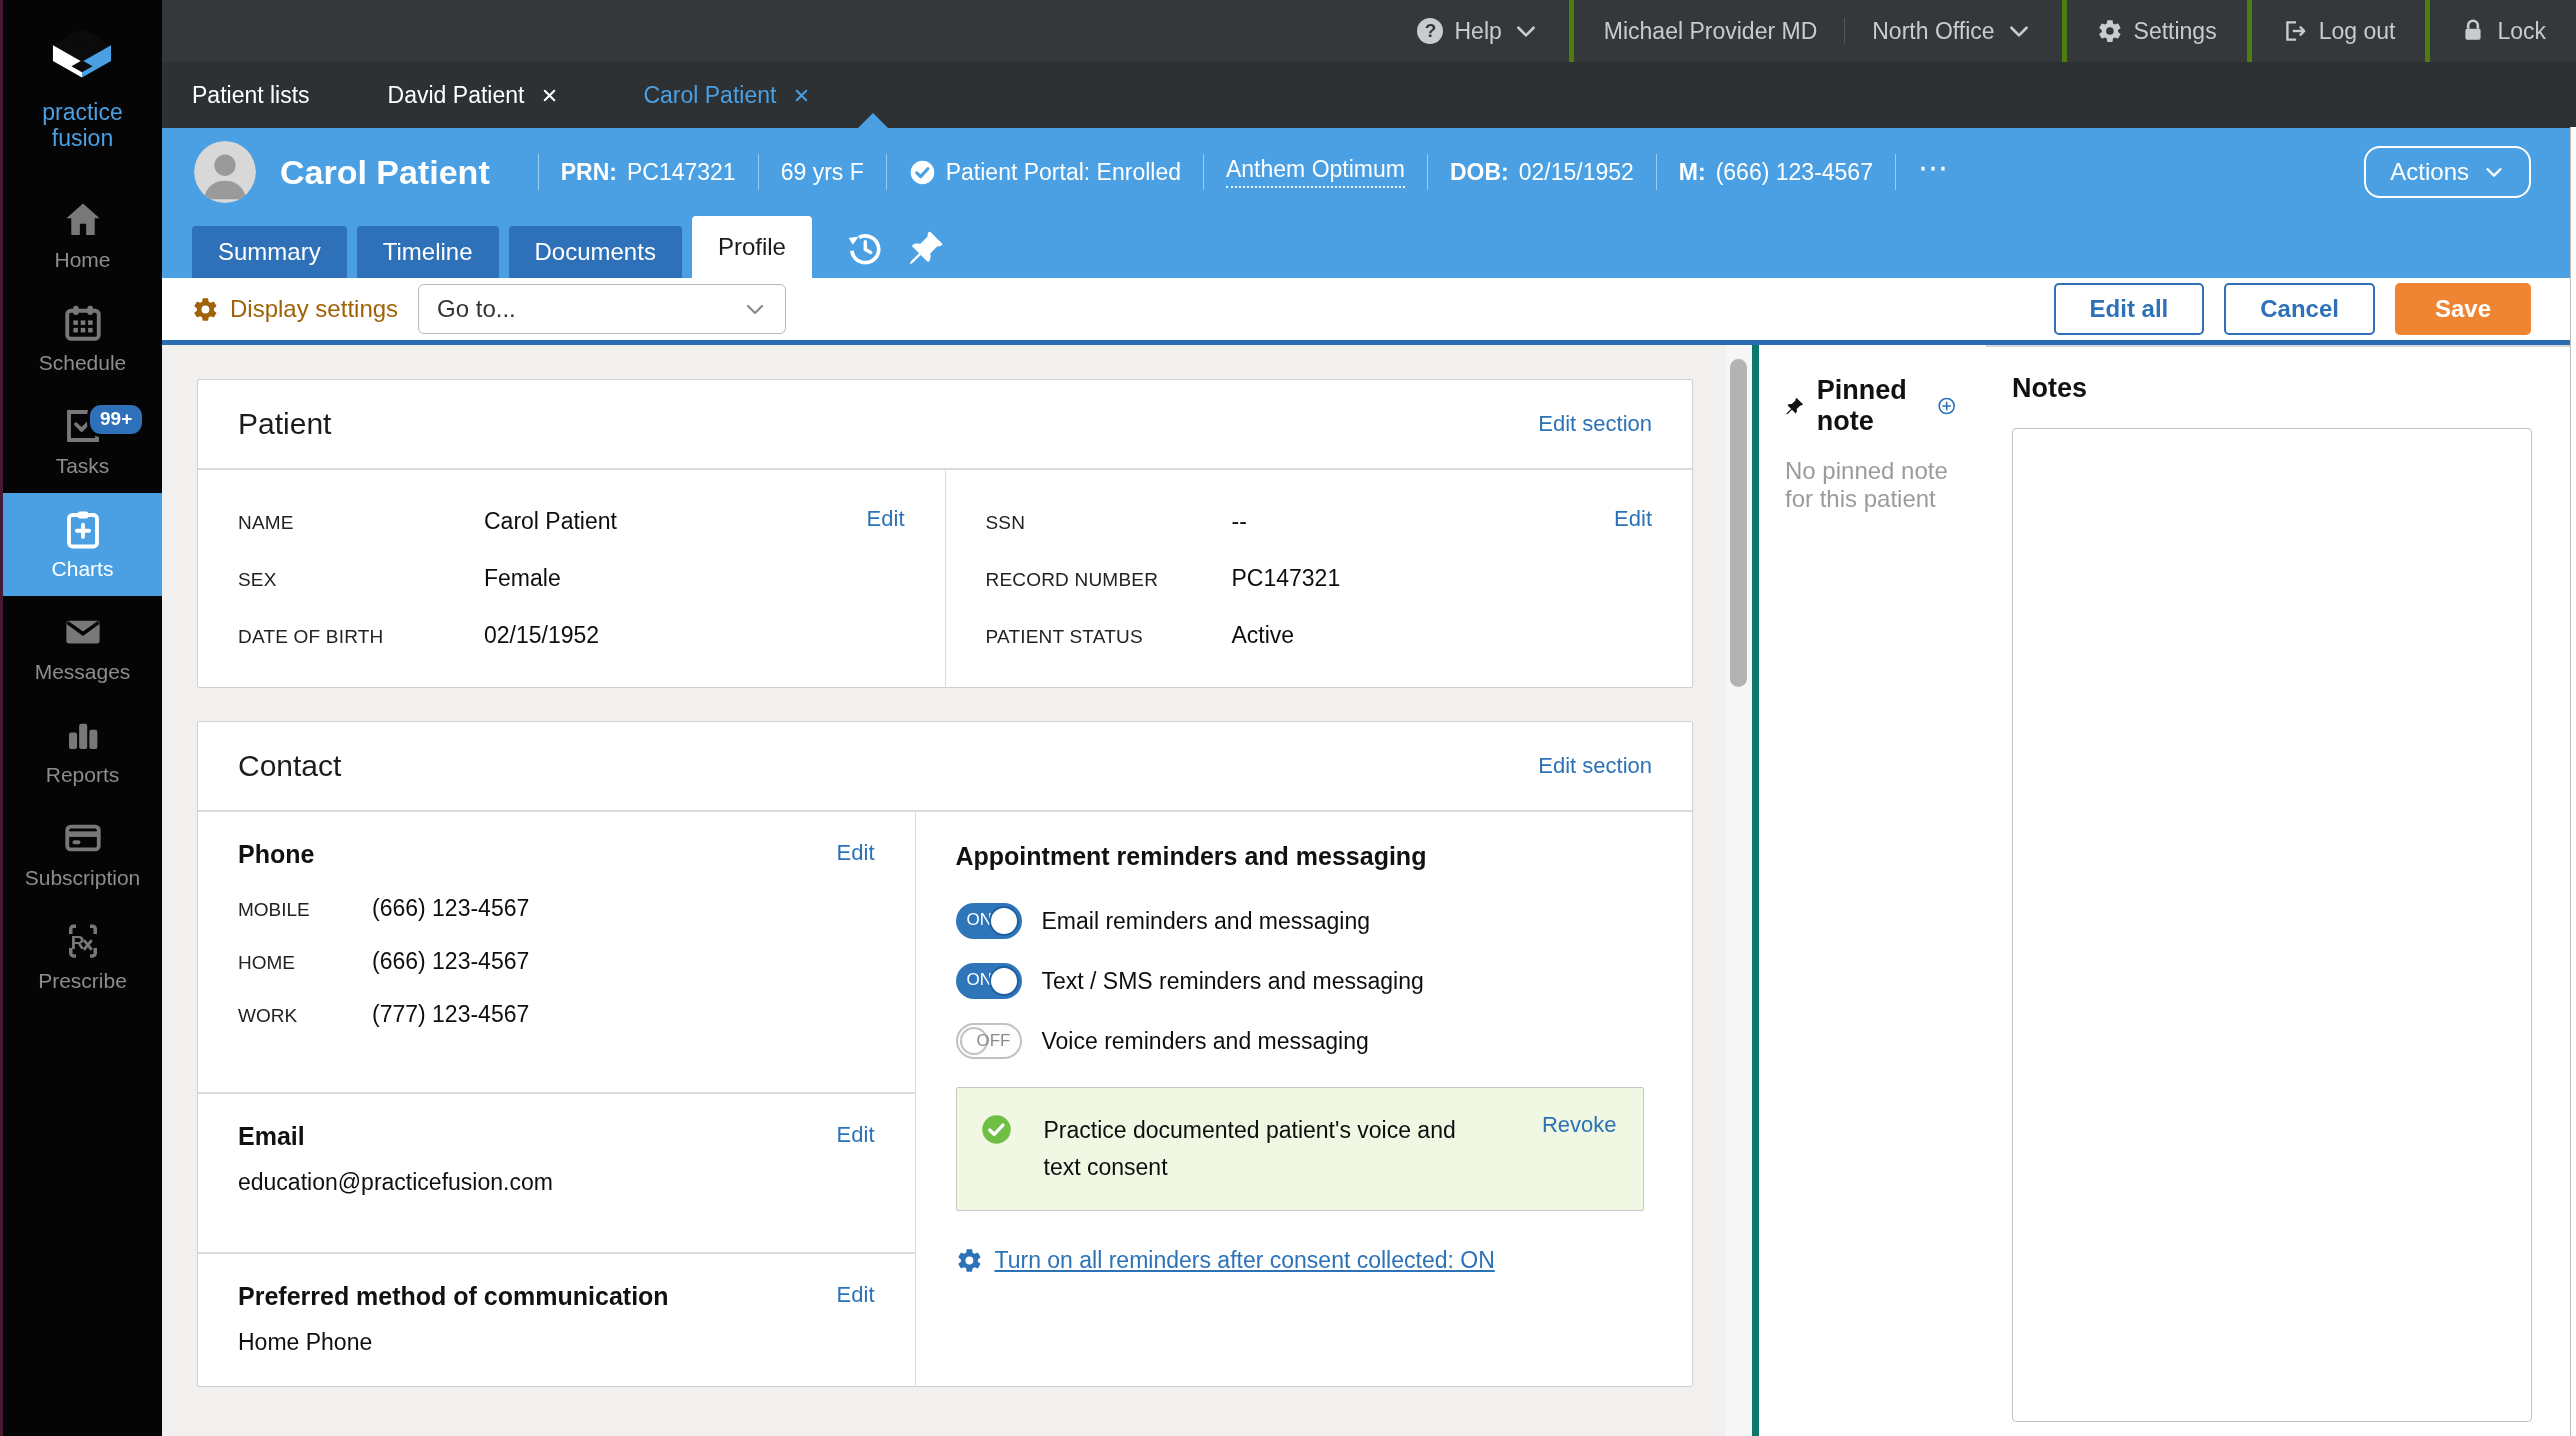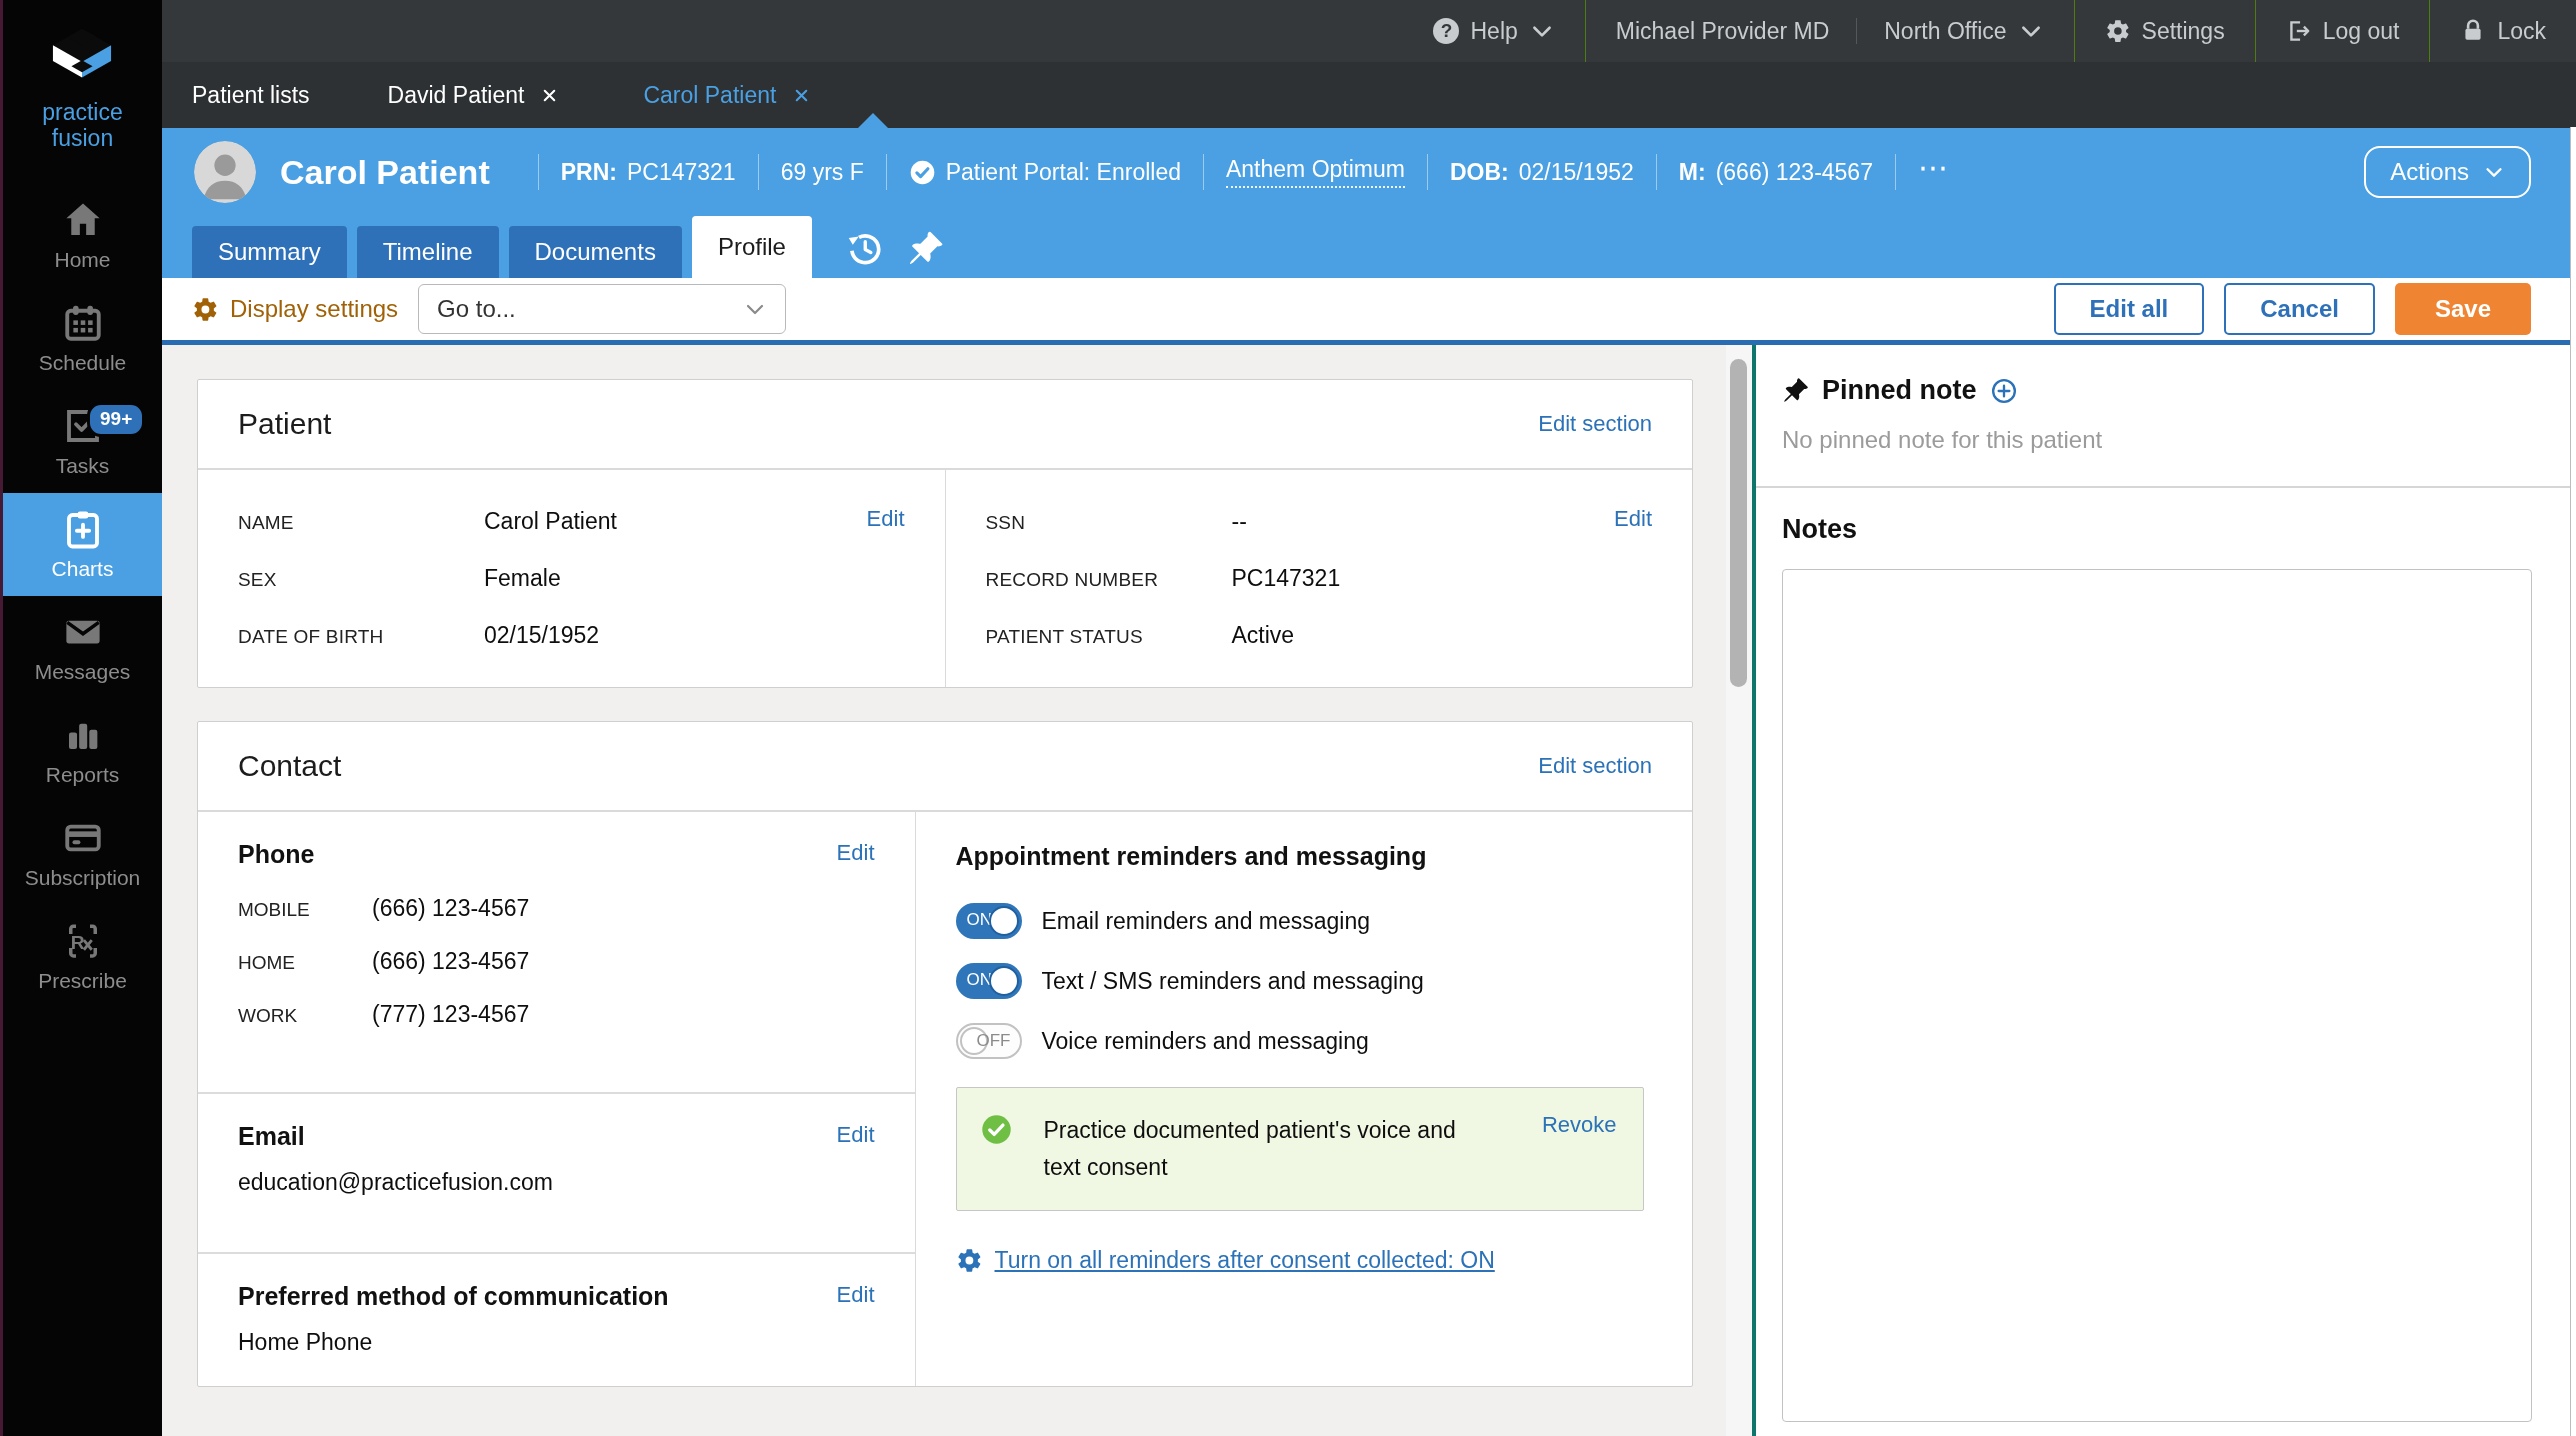--- a/index.html
+++ b/index.html
@@ -18,21 +18,21 @@
   .nav-item.active svg { color:#ffffff; }
   .badge { position:absolute; top:12px; left:84px; background:#2e71b8; color:#fff; font-size:19px; font-weight:bold; padding:3px 10px 4px; border-radius:14px; border:3px solid #050505; }
 
   
   .maincol { flex:1; display:flex; flex-direction:column; min-width:0; }
 
   
   .topbar { height:62px; flex:0 0 62px; background:#34383b; display:flex; align-items:stretch; color:#c9ccce; font-size:23px; }
   .tb-spacer { flex:1; }
   .tb-sec { display:flex; align-items:center; gap:11px; padding:0 30px; cursor:pointer; }
-  .tb-sec + .tb-sec { border-left:1px solid #4d7c0f; }
+  .tb-sec + .tb-sec { border-left:5px solid #4d7c0f; }
   .tb-sec svg { width:26px; height:26px; }
   .help-badge { width:26px; height:26px; border-radius:50%; background:#c9ccce; color:#34383b; font-weight:bold; font-size:19px; display:flex; align-items:center; justify-content:center; }
   .tb-thin-sep { width:1px; height:26px; background:#55585b; margin:0 16px; }
   .chev { width:22px; height:22px; }
 
   
   .tabbar { height:66px; flex:0 0 66px; background:#2d3134; display:flex; align-items:center; color:#fff; font-size:23px; position:relative; }
   .tabbar-item { display:flex; align-items:center; gap:16px; padding:0 30px; height:100%; cursor:pointer; }
   .tabbar-item.first { margin-left:0; }
   .tabbar-item.active-tab { color:#4aa0e2; }
@@ -117,21 +117,21 @@
   .revoke { position:absolute; top:24px; right:26px; }
   .consent-link-row { margin-top:36px; display:flex; align-items:center; gap:12px; }
   .consent-link-row svg { width:27px; height:27px; color:#2b72b8; }
   .consent-link { color:#2b72b8; font-size:23px; text-decoration:underline; cursor:pointer; }
 
   
   .vscroll { width:26px; flex:0 0 26px; background:#f6f6f6; position:relative; }
   .vthumb { position:absolute; left:4px; top:14px; width:17px; height:328px; background:#b3b3b3; border-radius:9px; cursor:pointer; }
 
   
-  .right-panel { flex:1; background:#fff; border-left:4px solid #0f766e; display:flex; flex-direction:column; min-width:0; }
+  .right-panel { flex:1; background:#fff; border-left:7px solid #0f766e; display:flex; flex-direction:row; min-width:0; }
   .pin-sec { padding:30px 30px 0 26px; height:141px; flex:0 0 141px; }
   .pin-title-row { display:flex; align-items:center; gap:13px; }
   .pin-title-row svg.pin { width:27px; height:27px; color:#111; }
   .pin-title { font-size:27px; font-weight:bold; color:#111; }
   .plus-icon { width:28px; height:28px; cursor:pointer; }
   .pin-empty { margin-top:20px; color:#9b9b9b; font-size:24px; }
   .notes-sec { flex:1; border-top:2px solid #d6d6d6; padding:26px 44px 14px 26px; display:flex; flex-direction:column; min-height:0; }
   .notes-title { font-size:27px; font-weight:bold; color:#111; }
   .notes-area { margin-top:24px; flex:1; border:1px solid #c2c2c2; border-radius:4px; resize:none; outline:none; font-family:"Liberation Sans", sans-serif; font-size:22px; padding:14px; color:#111; }
 

